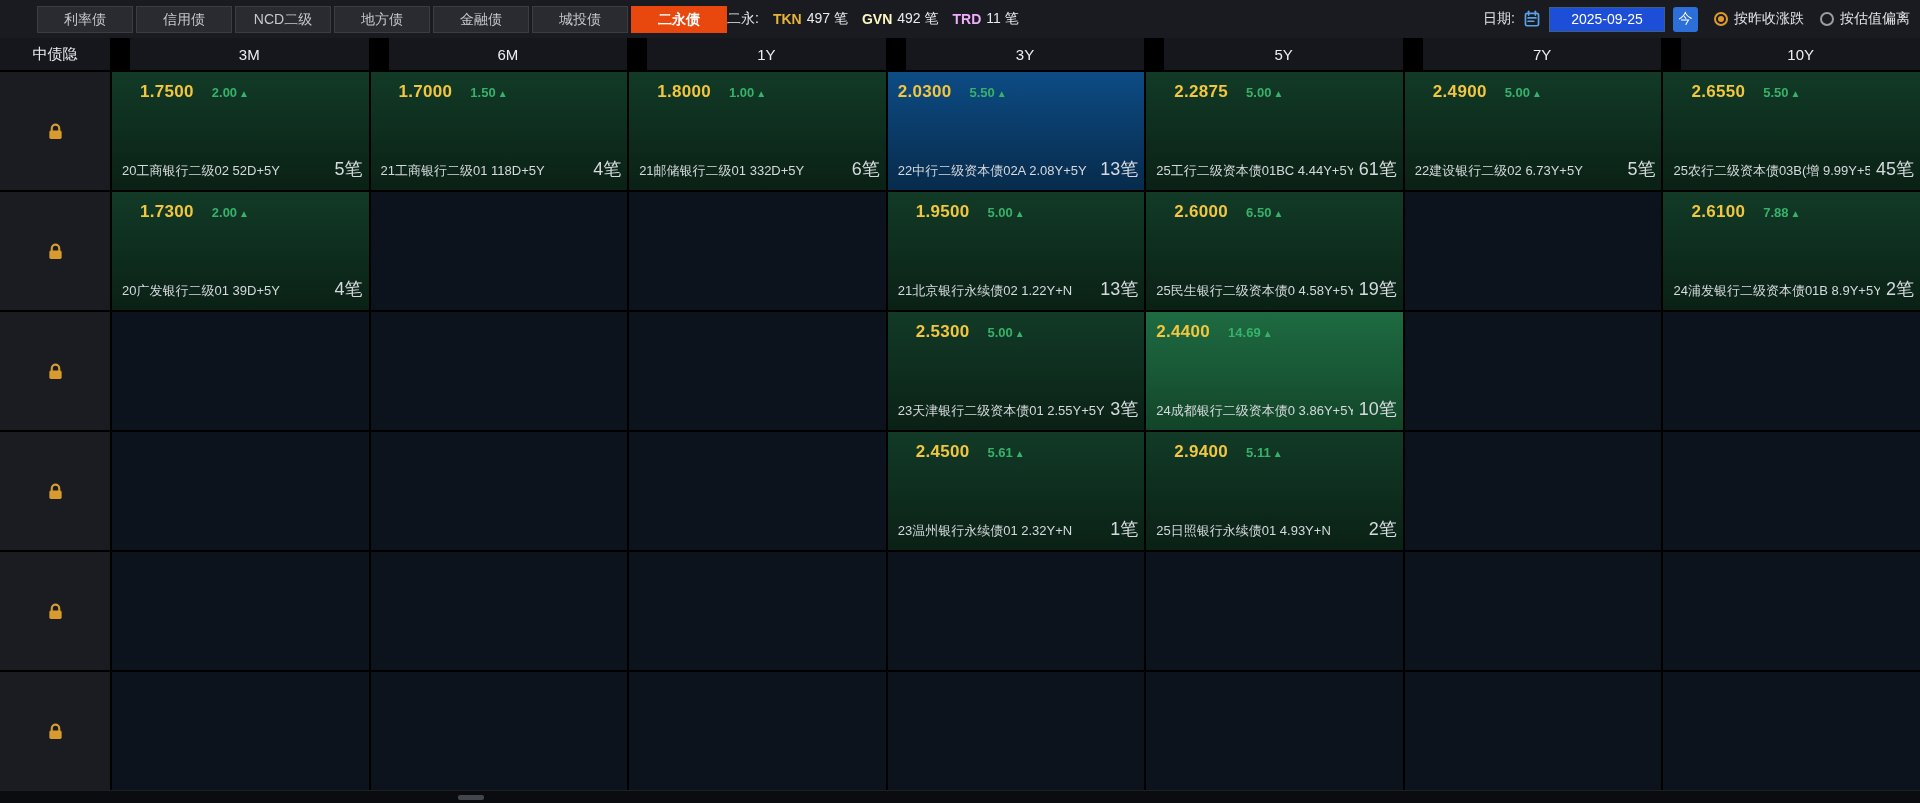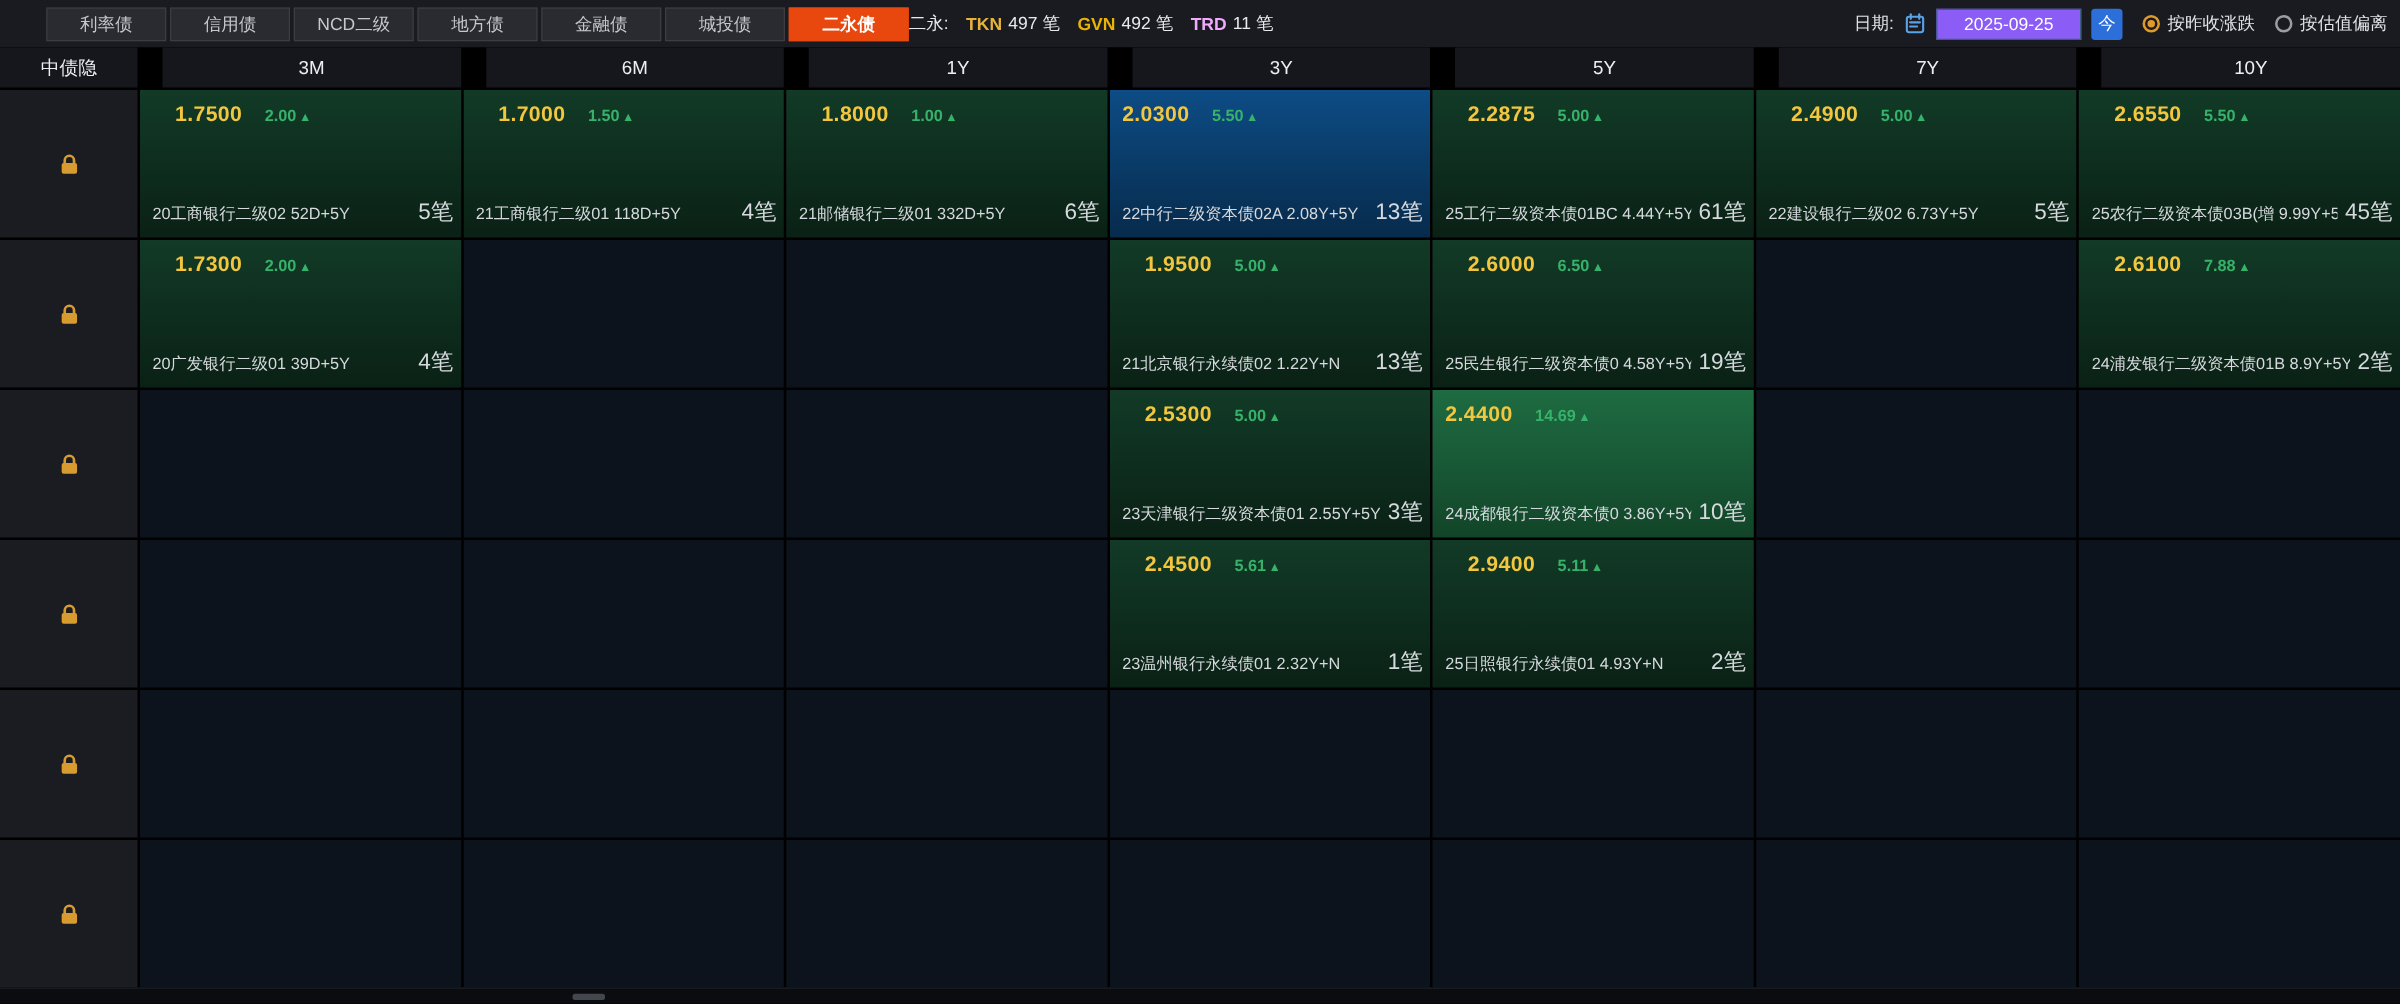--- a/index.html
+++ b/index.html
@@ -9,21 +9,21 @@
   
   .topbar { height:38px; background:#1a1b20; display:flex; align-items:center; padding:0 10px 0 4px; }
   .tab-bar { display:flex; gap:3px;padding-left:33px; }
   .tab { min-width:96px; height:27px; line-height:25px; text-align:center; background:#2a2b30;
          color:#c6c8cc; font-size:14px; border:1px solid #3b3d42; padding:0 10px; cursor:pointer; }
   .tab.active { background:#e8470d; border-color:#e8470d; color:#fff; font-weight:bold; }
   .summary { display:flex; align-items:center; gap:14px; font-size:14px; color:#e9eaec; }
   .stat { display:flex; align-items:center; gap:5px; }
   .stat-label { font-weight:bold; }
   .right-controls { margin-left:auto; display:flex; align-items:center; gap:8px; font-size:14px; color:#e0e2e5; }
-  .date-box { width:116px; height:25px; border:1px solid #3d5f85; background:#8b5cf6; color:#fff;
+  .date-box { width:116px; height:25px; border:1px solid #3d5f85; background:#1d4ed8; color:#fff;
               display:flex; align-items:center; justify-content:center; font-size:14px; }
   .today-btn { width:25px; height:25px; border-radius:3px; background:#2d6fd9; color:#fff;
                display:flex; align-items:center; justify-content:center; font-size:14px; cursor:pointer; }
   .radio-group { display:flex; align-items:center; gap:16px; margin-left:8px; }
   .radio { display:flex; align-items:center; gap:6px; cursor:pointer; }
   .radio-dot { width:14px; height:14px; border-radius:50%; border:2px solid #9a9da2; position:relative; }
   .radio.selected .radio-dot { border-color:#e09a2a; }
   .radio.selected .radio-dot::after { content:''; position:absolute; inset:2px; border-radius:50%; background:#e09a2a; }
 
   
@@ -68,21 +68,21 @@
     </div>
 
   <div class="summary">
     <span>二永:</span>
     <span class="summary" style="margin-left:0;">
         <span class="stat">
           <span class="stat-label" style="color: rgb(232, 179, 57);">TKN</span>
           <span>497 笔</span>
         </span>
         <span class="stat">
-          <span class="stat-label" style="color: #eab308;">GVN</span>
+          <span class="stat-label" style="color: #fef9c3;">GVN</span>
           <span>492 笔</span>
         </span>
         <span class="stat">
           <span class="stat-label" style="color: #f0abfc;">TRD</span>
           <span>11 笔</span>
         </span>
       </span>
   </div>
 
   <div class="right-controls">

